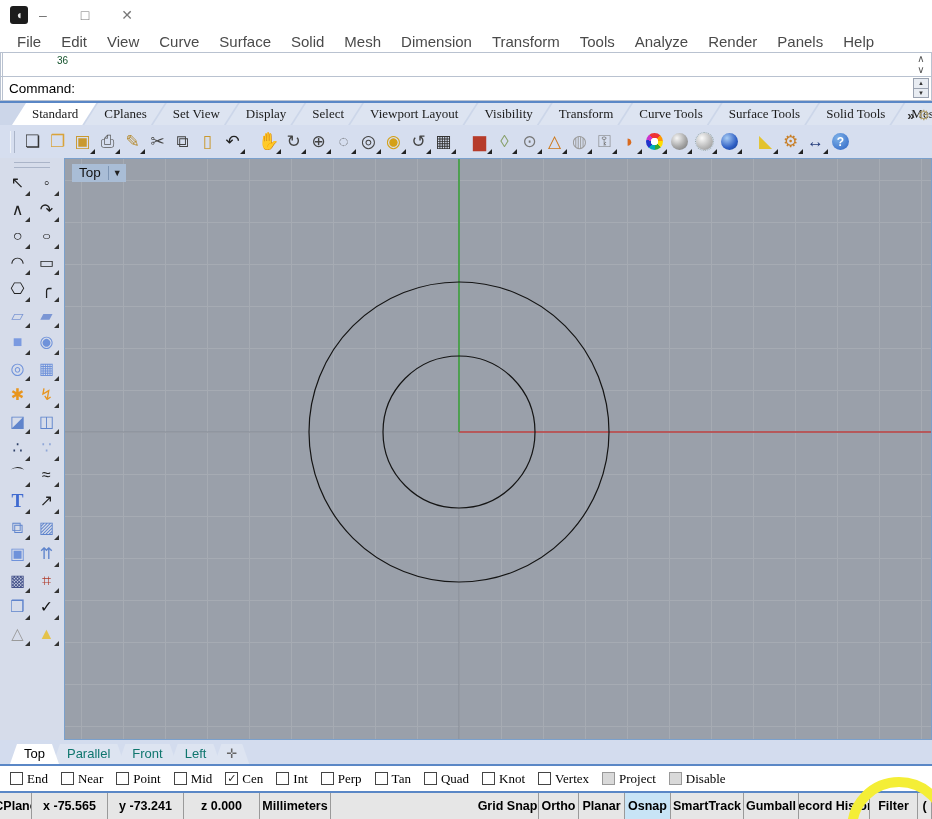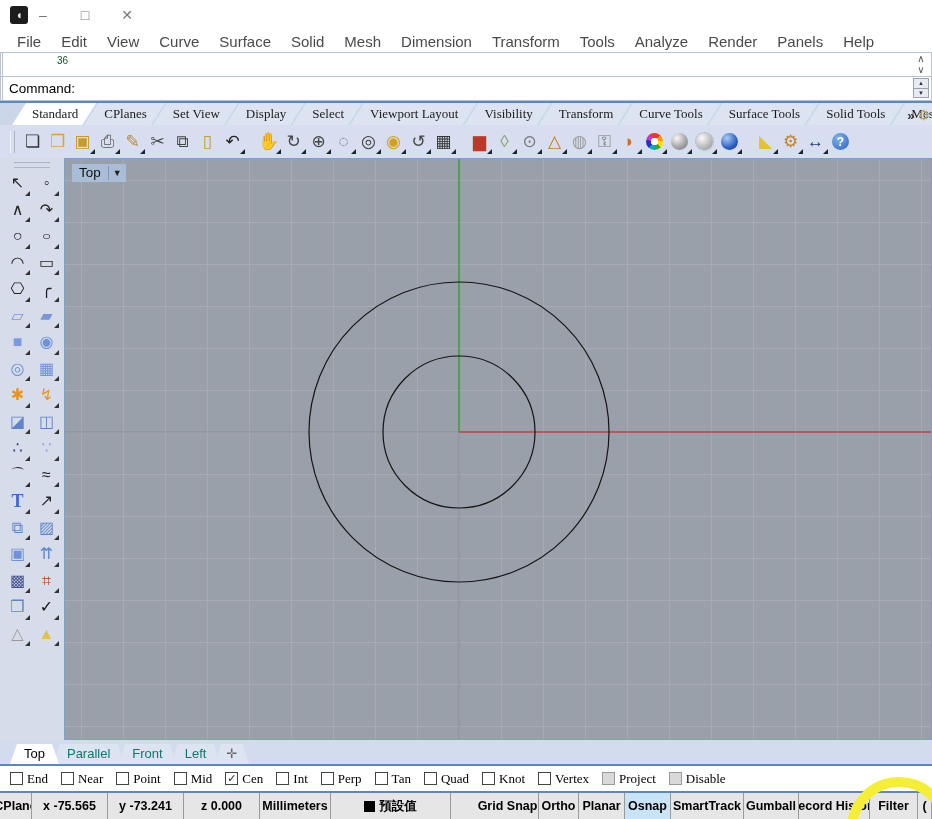--- a/index.html
+++ b/index.html
@@ -485,24 +485,20 @@
       <span>y -73.241</span>
     </span>
     <span class="scell" style="width: 76px;">
 
       <span>z 0.000</span>
     </span>
     <span class="scell" style="width: 71px; text-align: right;">
 
       <span>Millimeters</span>
     </span>
-    <span class="scell" style="width: 120px;">
-      <span class="swatch show"></span>
-      <span>預設值</span>
-    </span>
     <span class="scell spacer">
 
       <span></span>
     </span>
     <span class="scell" style="width: 62px;">
 
       <span>Grid Snap</span>
     </span>
     <span class="scell" style="width: 40px;">
 

